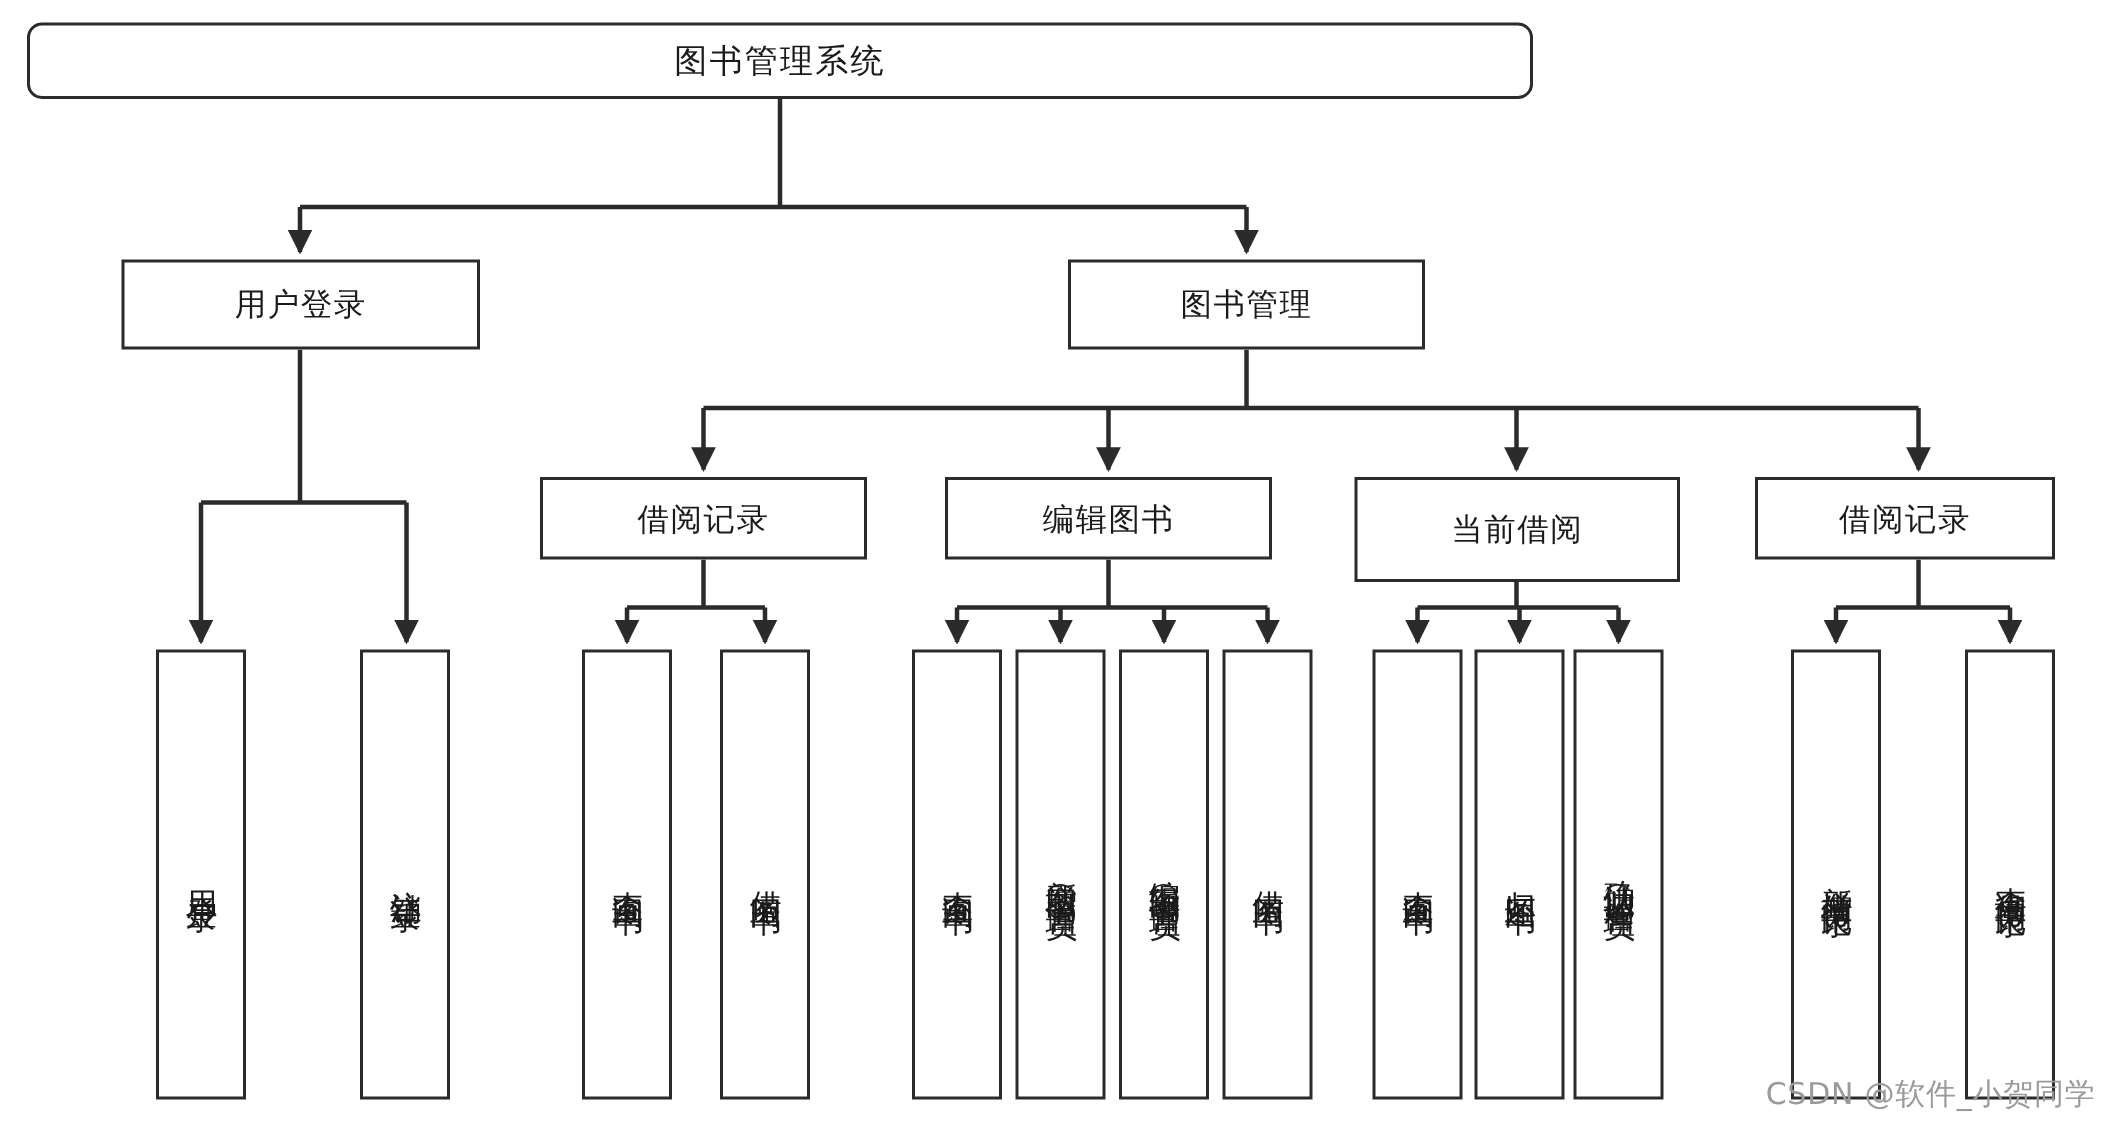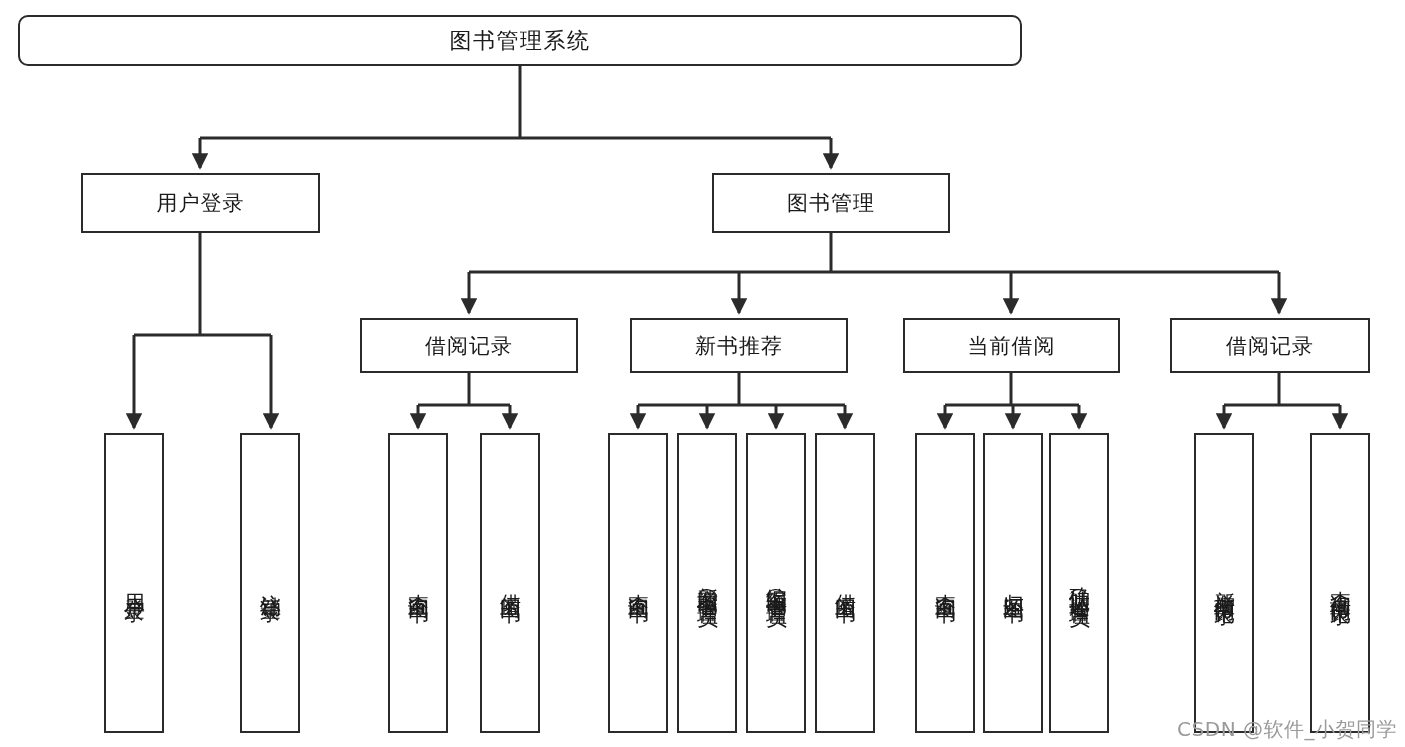--- a/index.html
+++ b/index.html
@@ -139,23 +139,23 @@
     <span class="lbl">用户登录</span>
   </div>
   <div class="node horiz" style="left:712px; top:173px; width:238px; height:60px;">
     <span class="lbl">图书管理</span>
   </div>
 
   <div class="node horiz" style="left:360px; top:318px; width:218px; height:55px;">
     <span class="lbl">借阅记录</span>
   </div>
   <div class="node horiz" style="left:630px; top:318px; width:218px; height:55px;">
-    <span class="lbl">新书推荐</span>
-  </div>
-  <div class="node horiz" style="left:903px; top:318px; width:217px; height:55px;font-family:Liberation Mono, monospace;">
+    <span class="lbl">编辑图书</span>
+  </div>
+  <div class="node horiz" style="left:903px; top:318px; width:217px; height:70px;font-family:Liberation Mono, monospace;">
     <span class="lbl">当前借阅</span>
   </div>
   <div class="node horiz" style="left:1170px; top:318px; width:200px; height:55px;">
     <span class="lbl">借阅记录</span>
   </div>
 
   <div class="node vert" style="left:104px; top:433px; width:60px; height:300px;">
     <span class="lbl">用户登录</span>
   </div>
   <div class="node vert" style="left:240px; top:433px; width:60px; height:300px;">

